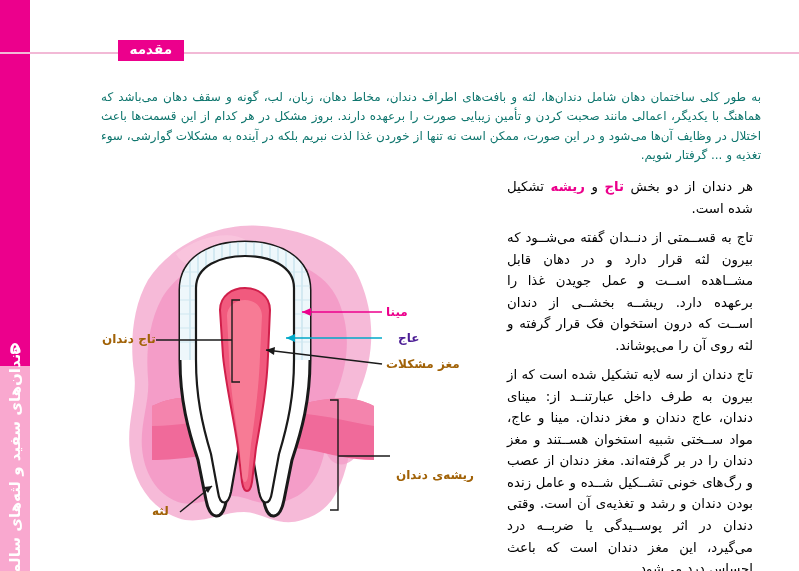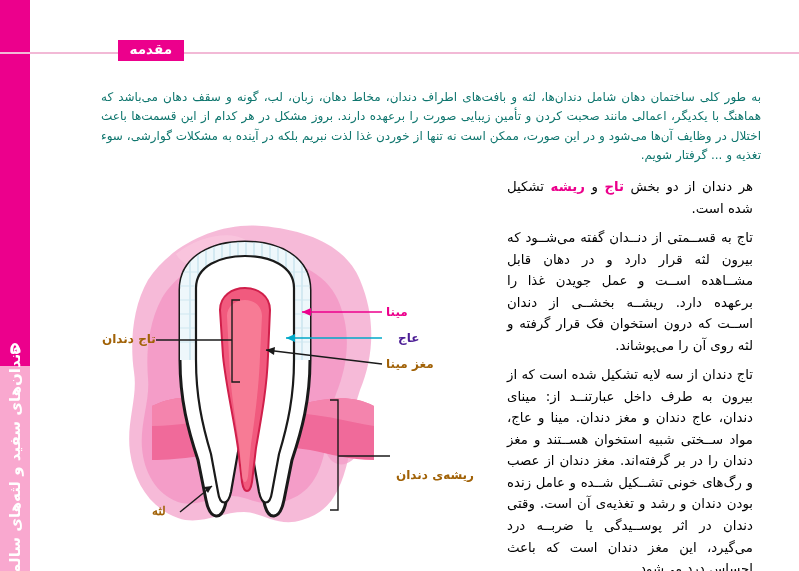--- a/index.html
+++ b/index.html
@@ -272,19 +272,19 @@
         </g>
         <g stroke="#1a1a1a">
           <line x1="352" y1="204" x2="236" y2="190"></line>
           <path d="M236,190 l9,-3 l-1,8 z" fill="#1a1a1a" stroke="none"></path>
         </g>
       </g>
     </svg>
 
     <div class="label label-pink" style="left:356px; top:146px;">مینا</div>
     <div class="label" style="left:368px; top:172px; color:#4c1d95;">عاج</div>
-    <div class="label" style="left:356px; top:198px;">مغز مینا</div>
+    <div class="label" style="left:356px; top:198px;">مغز مشکلات</div>
     <div class="label" style="left:72px; top:173px;">تاج دندان</div>
     <div class="label" style="left:366px; top:289px;margin-top:20px;">ریشه‌ی دندان</div>
-    <div class="label" style="left:122px; top:345px;font-family:Liberation Serif, serif;">لثه</div>
+    <div class="label" style="left:122px; top:345px;">لثه</div>
   </div>
 
 </div>
 
 </body></html>

